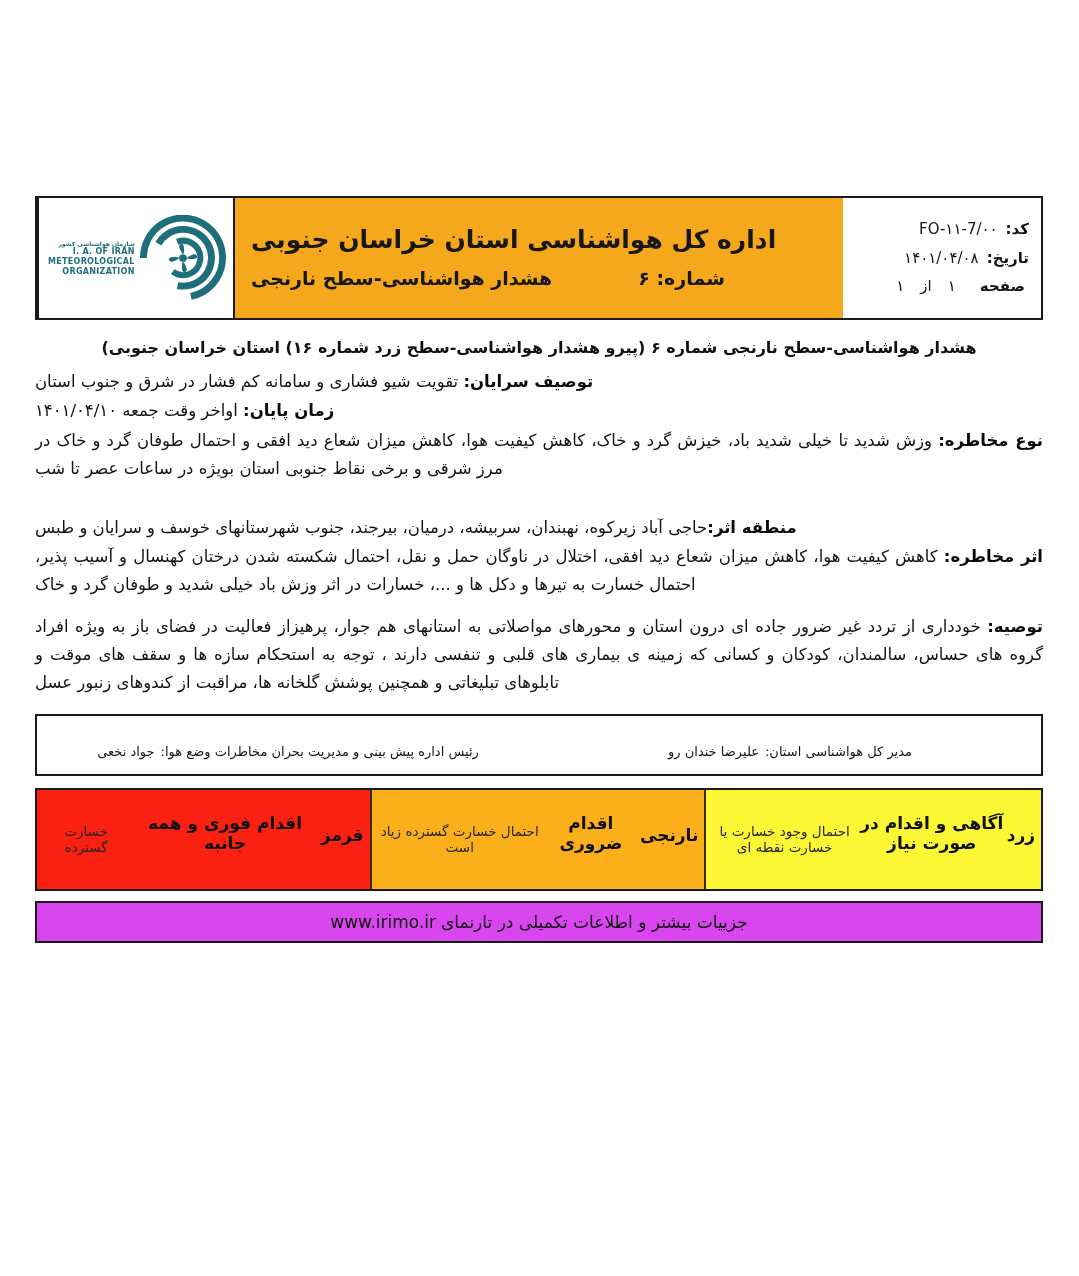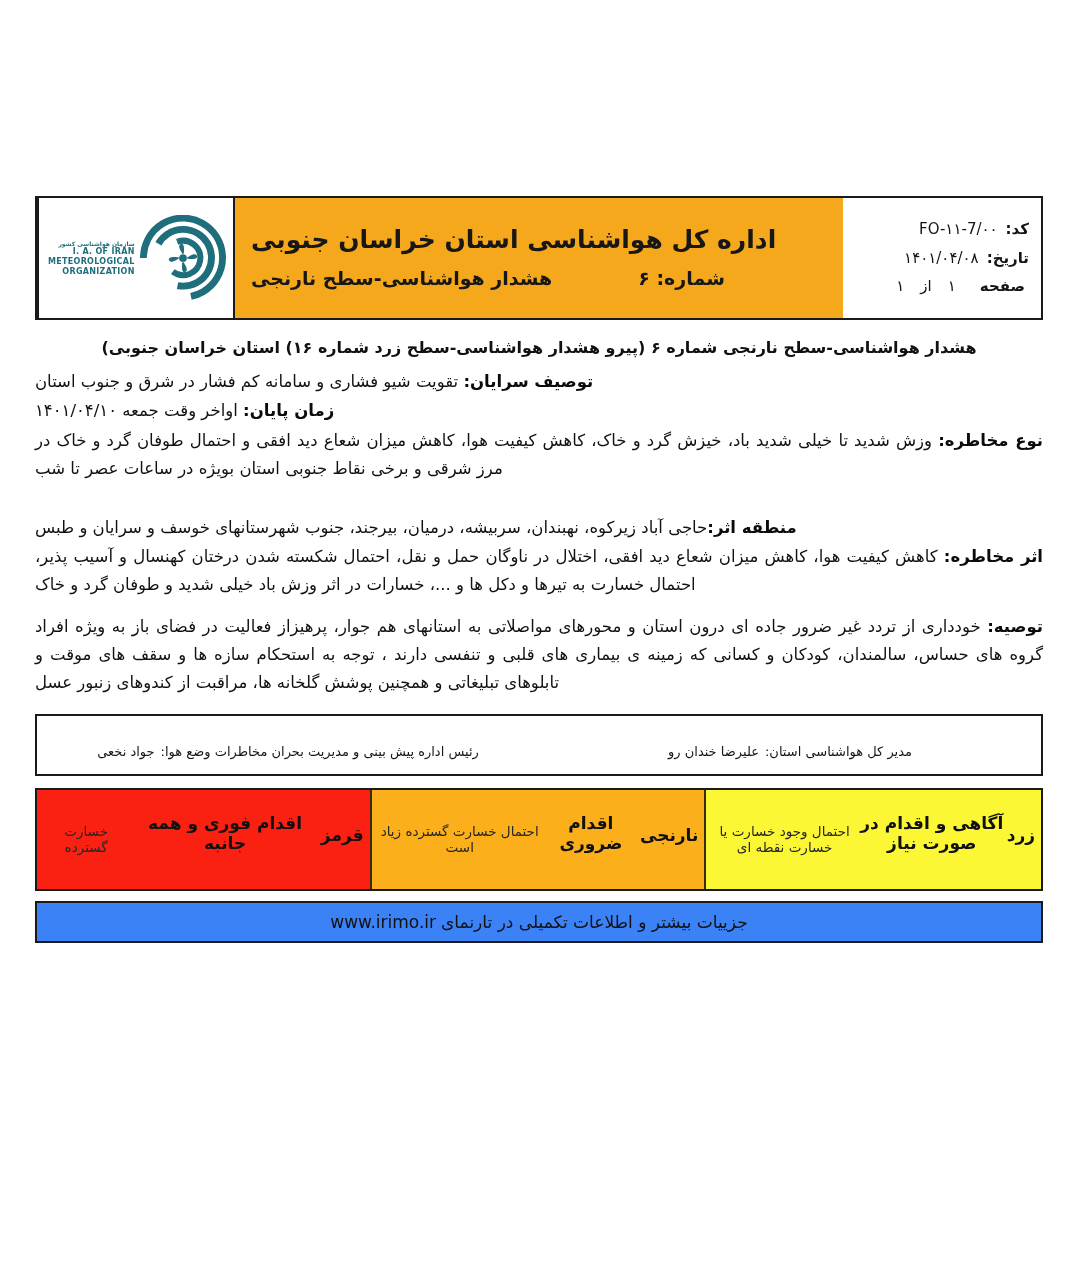--- a/index.html
+++ b/index.html
@@ -241,21 +241,21 @@
   
   .footer {
     margin-top: 10px;
     width: 100%;
     border: 2px solid #1a1a1a;
     box-sizing: border-box;
     height: 42px;
     display: flex;
     align-items: center;
     justify-content: center;
-    background: #3b82f6;
+    background: #d946ef;
   }
   .footer-text {
     font-size: 17px;
     color: #111111;
   }
   .footer-url {
     direction: ltr;
     unicode-bidi: embed;
     margin-right: 5px;
   }

